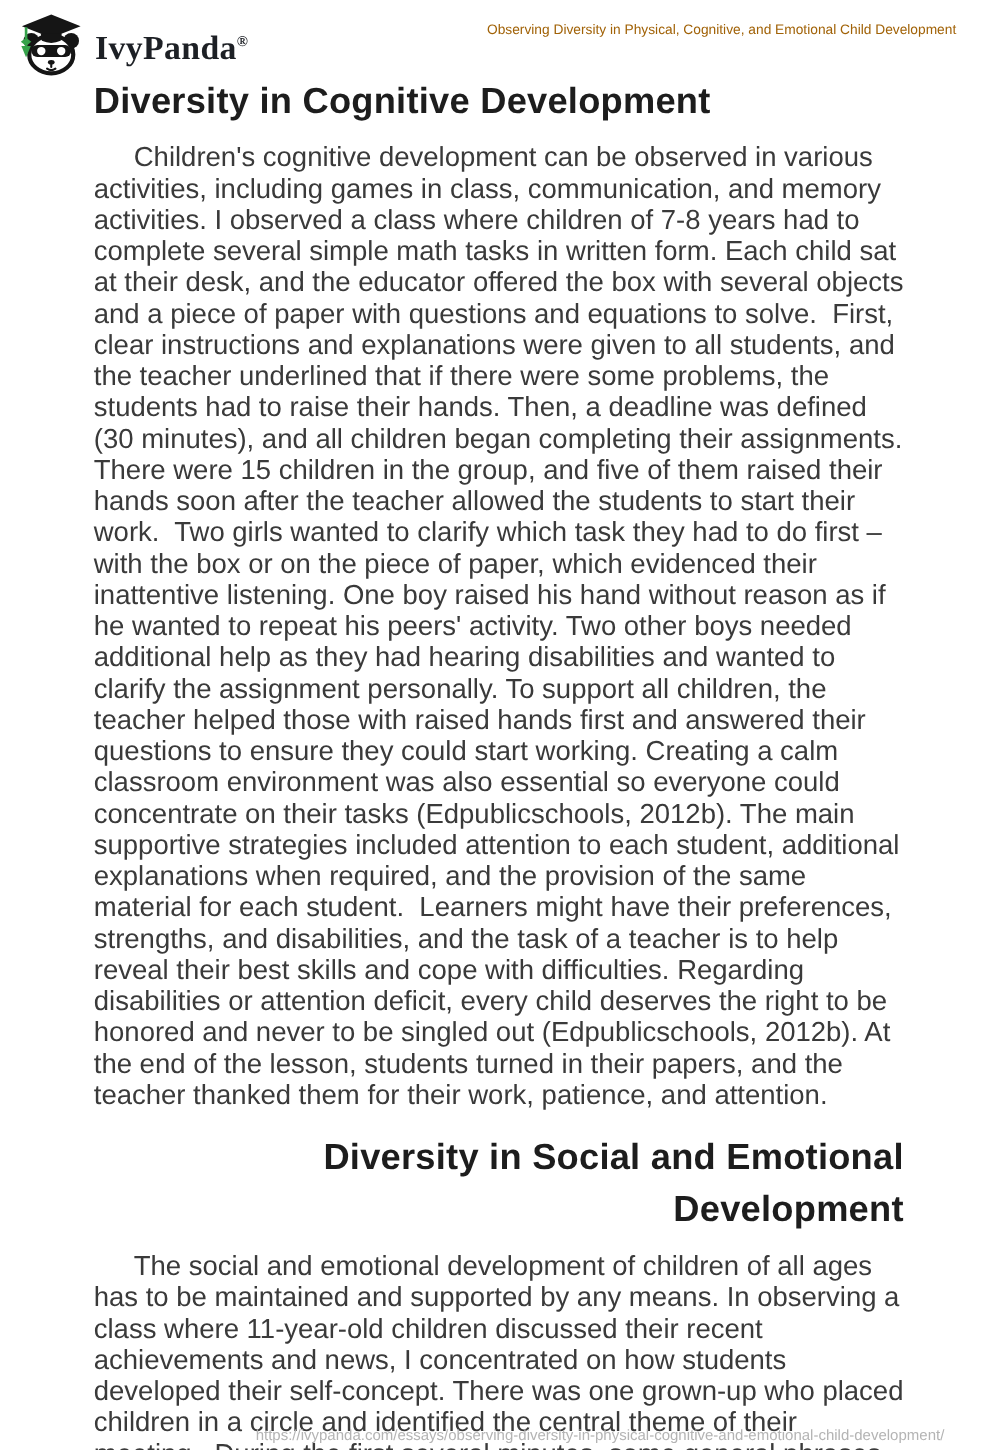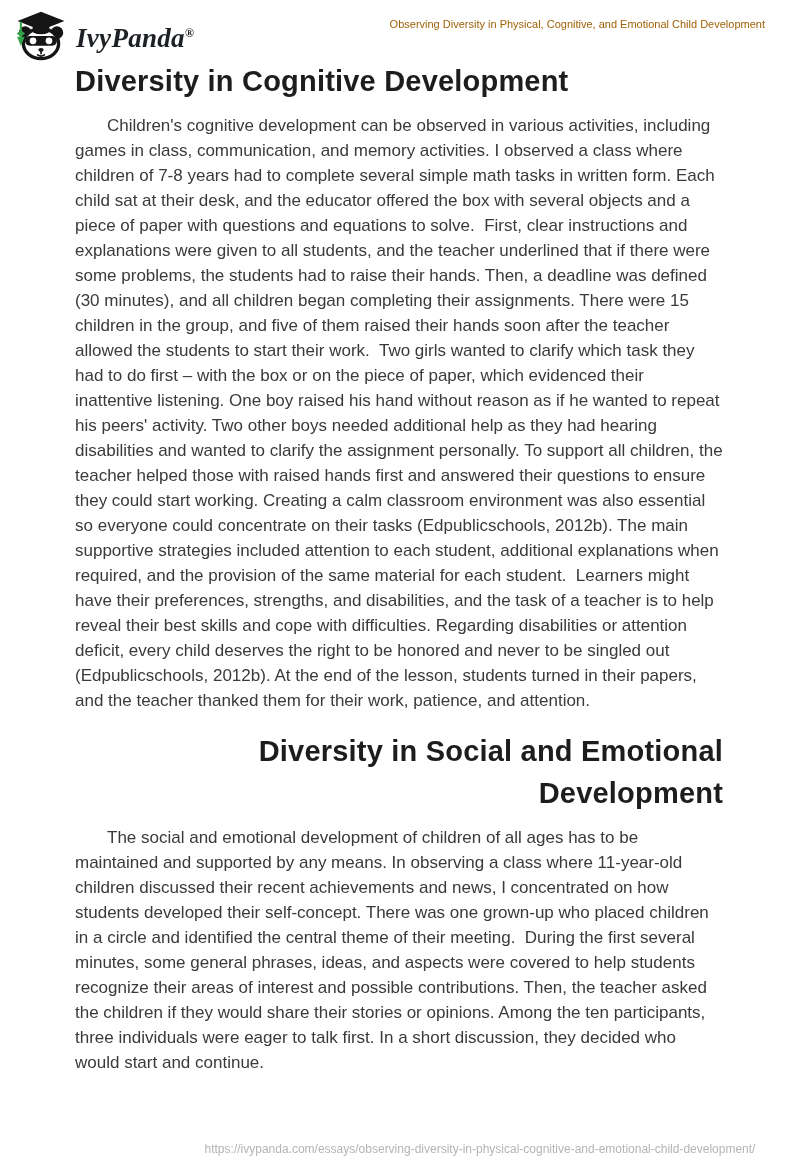--- a/index.html
+++ b/index.html
@@ -24,21 +24,20 @@
   .logo { display: flex; align-items: center; }
   .logo svg { display: block; }
   .logo-text {
     font-family: "Liberation Serif", serif;
     font-weight: bold;
     font-size: 27px;
     color: #1d2025;
     margin-left: 7px;
     letter-spacing: 0.3px;
     line-height: 52px;
-    font-style: italic;
   }
   .logo-text sup { font-size: 12px; font-weight: bold; }
   .doc-title {
     font-size: 11px;
     color: #a16207;
     padding-top: 11px;
     text-align: right;
   }
 
   
@@ -47,21 +46,21 @@
     font-size: 29px;
     font-weight: bold;
     color: #1d1d1d;
     line-height: 42px;
     margin: 0;
     letter-spacing: 0.2px;
   }
   .h-first  { }
   .h-second { margin-top: 17px; text-align: right; }
   .body-par {
-    font-size: 17px;
+    font-size: 22px;
     line-height: 25px;
     color: #3a3a3a;
     margin: 11px 0 0 0;
     text-indent: 32px;
     white-space: pre-wrap;
   }
 
   
   .footer {
     position: absolute;

